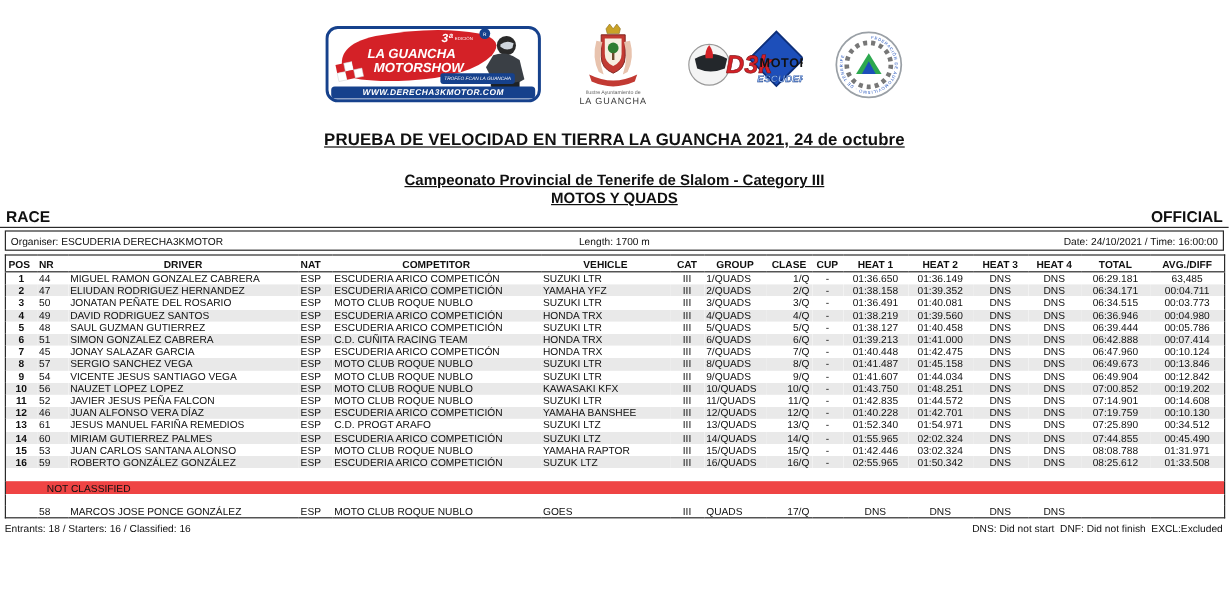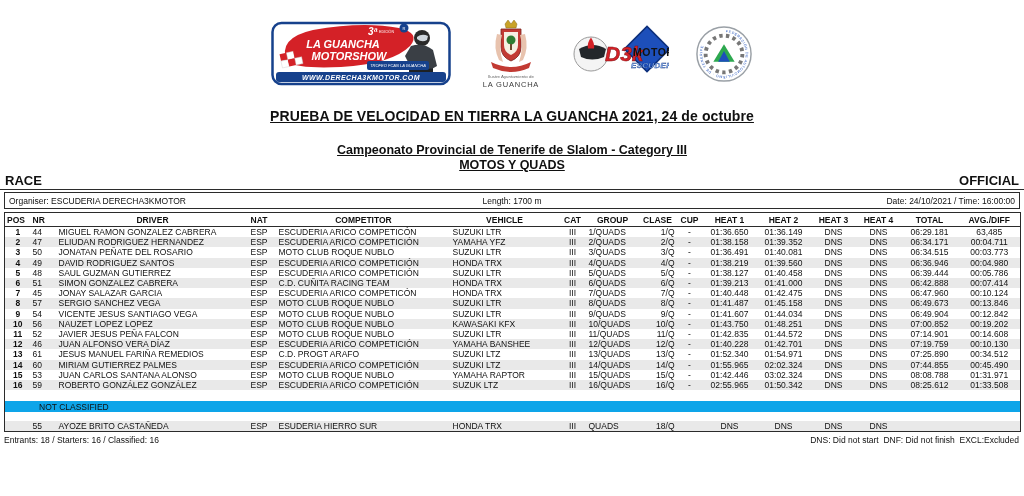--- a/index.html
+++ b/index.html
@@ -29,21 +29,21 @@
   
   table.results{margin:3px 4px 0 4px;border:1.5px solid #2b2b2b;border-collapse:collapse;
                 table-layout:fixed;width:1016px;font-size:8.5px}
   .results th{font-size:8.5px;font-weight:bold;padding:1px 2px;border-bottom:1.5px solid #2b2b2b;
               white-space:nowrap;text-align:center;height:11px}
   .results th.th-l{text-align:left}
   .results td{padding:0 2px;white-space:nowrap;overflow:hidden;line-height:10.2px;height:10.2px}
   tr.z{background:#e9e9e9}
   tr.spacer td{height:11px;background:#fff}
   tr.spacer2 td{height:9px;background:#fff}
-  tr.nc-label td{height:11px;padding-left:34px;background:#0ea5e9}
+  tr.nc-label td{height:11px;padding-left:34px;background:#ef4444}
 
   .col-pos{text-align:center;font-weight:bold}
   .col-nr{text-align:left;padding-left:6px}
   .col-driver,.col-nat,.col-competitor,.col-vehicle{text-align:left}
   .col-group{text-align:left;padding-right:7px}
   .col-clase{text-align:right;padding-right:11px}
   .col-cat,.col-cup,.col-heat1,.col-heat2,.col-heat3,.col-heat4,.col-total,.col-avgdiff{text-align:center}
 
   
   .footer{display:flex;justify-content:space-between;margin:3px 5px 0 4px;font-size:8.5px}
@@ -475,30 +475,30 @@
         <td colspan="16"></td>
       </tr>
     <tr class="nc-label">
       <td colspan="16">NOT CLASSIFIED</td>
     </tr>
     <tr class="spacer2">
         <td colspan="16"></td>
       </tr>
   </tbody>
   <tbody>
-      <tr class="z">
+      <tr>
         <td class="col-pos"></td>
-        <td class="col-nr">55</td>
-        <td class="col-driver">AYOZE BRITO CASTAÑEDA</td>
-        <td class="col-nat">ESP</td>
-        <td class="col-competitor">ESUDERIA HIERRO SUR</td>
-        <td class="col-vehicle">HONDA TRX</td>
+        <td class="col-nr">58</td>
+        <td class="col-driver">MARCOS JOSE PONCE GONZÁLEZ</td>
+        <td class="col-nat">ESP</td>
+        <td class="col-competitor">MOTO CLUB ROQUE NUBLO</td>
+        <td class="col-vehicle">GOES</td>
         <td class="col-cat">III</td>
         <td class="col-group">QUADS</td>
-        <td class="col-clase">18/Q</td>
+        <td class="col-clase">17/Q</td>
         <td class="col-cup"></td>
         <td class="col-heat1">DNS</td>
         <td class="col-heat2">DNS</td>
         <td class="col-heat3">DNS</td>
         <td class="col-heat4">DNS</td>
         <td class="col-total"></td>
         <td class="col-avgdiff"></td>
       </tr>
     </tbody>
 </table>

